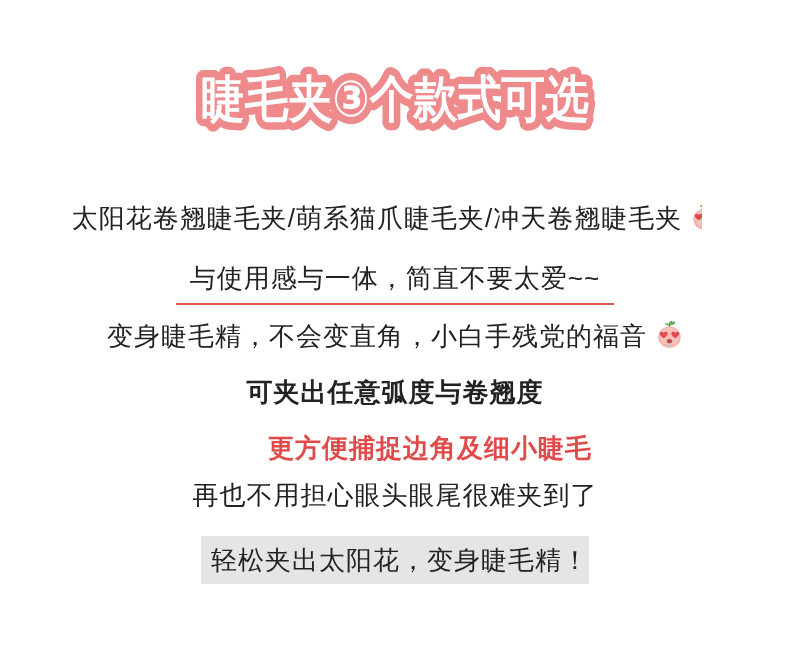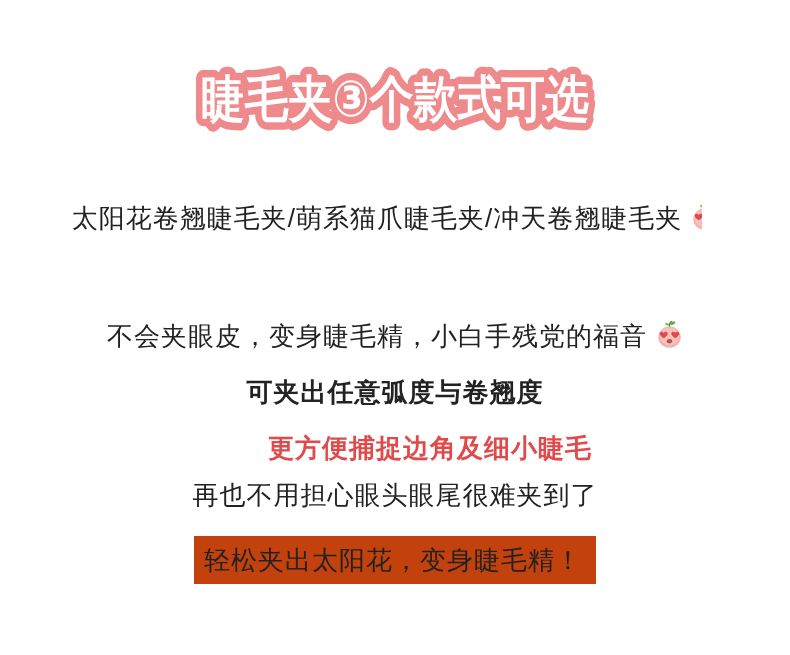--- a/index.html
+++ b/index.html
@@ -35,22 +35,22 @@
   .line-6 { top:478px; }
   .line-7 { top:536px; }
   .underline-wrap {
     display:inline-block;
     padding:0 14px 8px 14px;
     border-bottom:2px solid #E05353;
   }
   .red-text { color:#E14A4A;padding-left:35px; }
   .highlight-wrap {
     display:inline-block;
-    background:#c2410c;
-    padding:7px 14px 7px 10px;
+    background:#e5e5e5;
+    padding:7px 0 7px 10px;
   }
   .emoji {
     display:inline-block;
     width:27px; height:29px;
     vertical-align:-4px;
     margin-left:9px;
   }
 </style>
 </head>
 <body>
@@ -68,23 +68,28 @@
       <ellipse cx="12.4" cy="4.6" rx="2.4" ry="1.5" fill="#8BC16F" transform="rotate(22 12.4 4.6)"></ellipse>
       <ellipse cx="15" cy="19" rx="12.5" ry="11.8" fill="#F4B3AD"></ellipse>
       <ellipse cx="15" cy="18" rx="10.5" ry="9.8" fill="#F7C2BB"></ellipse>
       <path d="M8.6 14.2 C7.2 12.2 4.4 12.8 4.2 15 C4 16.8 6.4 19 8.6 20.2 C10.8 19 13.2 16.8 13 15 C12.8 12.8 10 12.2 8.6 14.2 Z" fill="#DF4B4B"></path>
       <path d="M21.4 14.2 C20 12.2 17.2 12.8 17 15 C16.8 16.8 19.2 19 21.4 20.2 C23.6 19 26 16.8 25.8 15 C25.6 12.8 22.8 12.2 21.4 14.2 Z" fill="#DF4B4B"></path>
       <ellipse cx="15" cy="23.5" rx="3" ry="2.4" fill="#BC5149"></ellipse>
       <path d="M15 26 C13.6 27.8 13.4 29 15 30 C16.6 29 16.4 27.8 15 26 Z" fill="#A9D2EF"></path>
     </svg></span>
   </div>
 
+  <div class="line line-2">
+    <span class="underline-wrap">
+      <span>与使用感与一体，简直不要太爱~~</span>
+    </span>
+  </div>
 
   <div class="line line-3">
-    <span>不会夹眼皮，变身睫毛精，小白手残党的福音</span><span class="emoji"><svg width="27" height="29" viewBox="0 0 30 32">
+    <span>变身睫毛精，不会变直角，小白手残党的福音</span><span class="emoji"><svg width="27" height="29" viewBox="0 0 30 32">
       <path d="M15 7 C14.6 4.5 15.4 2.8 17.2 1.8" fill="none" stroke="#4E8A3C" stroke-width="1.6" stroke-linecap="round"></path>
       <ellipse cx="18.6" cy="3.4" rx="3" ry="1.8" fill="#6FA85C" transform="rotate(-28 18.6 3.4)"></ellipse>
       <ellipse cx="12.4" cy="4.6" rx="2.4" ry="1.5" fill="#8BC16F" transform="rotate(22 12.4 4.6)"></ellipse>
       <ellipse cx="15" cy="19" rx="12.5" ry="11.8" fill="#F4B3AD"></ellipse>
       <ellipse cx="15" cy="18" rx="10.5" ry="9.8" fill="#F7C2BB"></ellipse>
       <path d="M8.6 14.2 C7.2 12.2 4.4 12.8 4.2 15 C4 16.8 6.4 19 8.6 20.2 C10.8 19 13.2 16.8 13 15 C12.8 12.8 10 12.2 8.6 14.2 Z" fill="#DF4B4B"></path>
       <path d="M21.4 14.2 C20 12.2 17.2 12.8 17 15 C16.8 16.8 19.2 19 21.4 20.2 C23.6 19 26 16.8 25.8 15 C25.6 12.8 22.8 12.2 21.4 14.2 Z" fill="#DF4B4B"></path>
       <ellipse cx="15" cy="23.5" rx="3" ry="2.4" fill="#BC5149"></ellipse>
       <path d="M15 26 C13.6 27.8 13.4 29 15 30 C16.6 29 16.4 27.8 15 26 Z" fill="#A9D2EF"></path>
     </svg></span>

